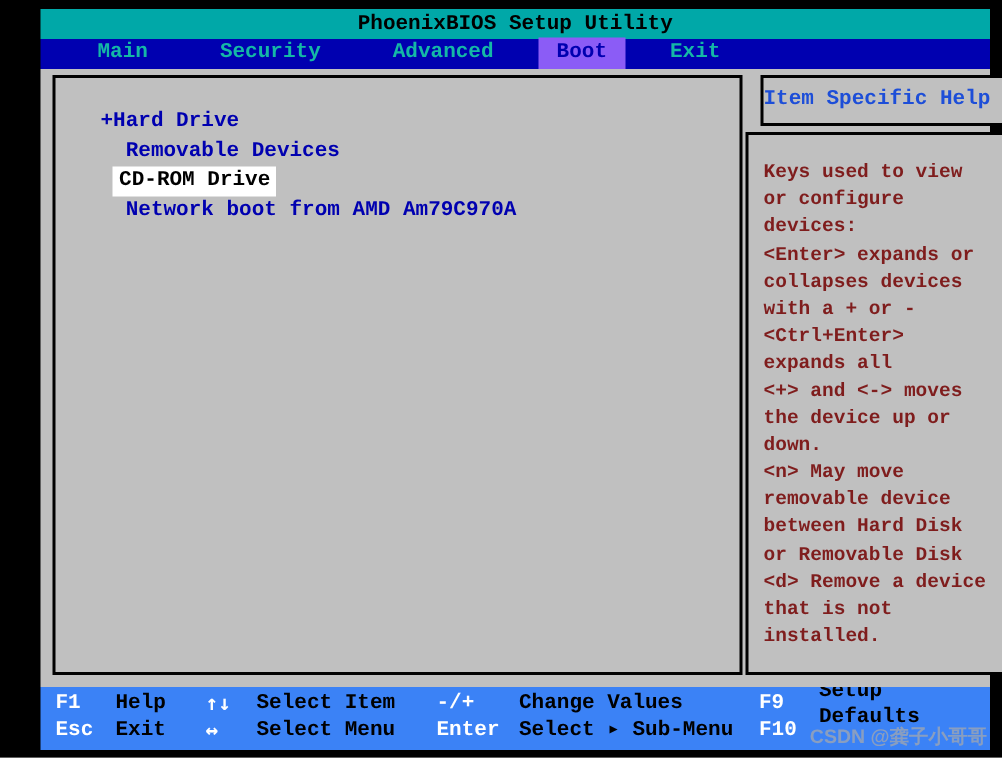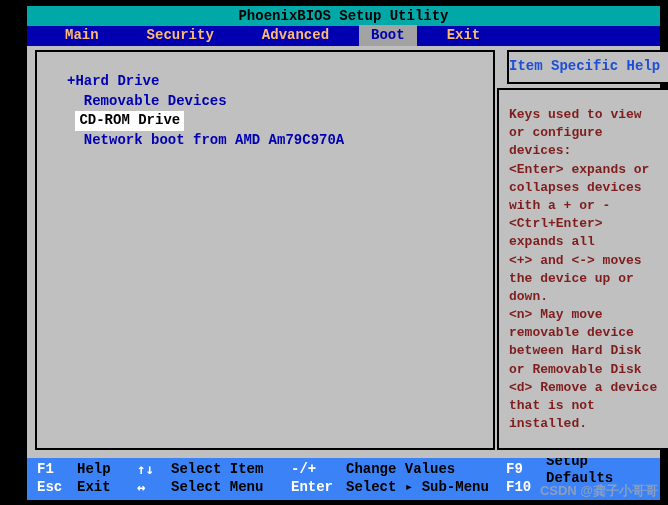--- a/index.html
+++ b/index.html
@@ -26,26 +26,26 @@
     padding-top: 2px;
   }
   .tab-row {
     background: #0000b0;
     height: 20px;
     display: flex;
     align-items: center;
     padding-left: 20px;
   }
   .tab {
-    color: #fdba74;
+    color: #14b8a6;
     padding: 2px 18px 2px 18px;
     margin-right: 12px;
   }
   .tab.selected {
-    background: #a3a3a3; color: #0000b0;
+    background: #8b5cf6; color: #0000b0;
     padding: 2px 12px;
   }
   .body-wrap {
     background: #c0c0c0;
     height: 412px;
     position: relative;
   }
   .panel {
     position: absolute;
     border: 2px solid #000;

